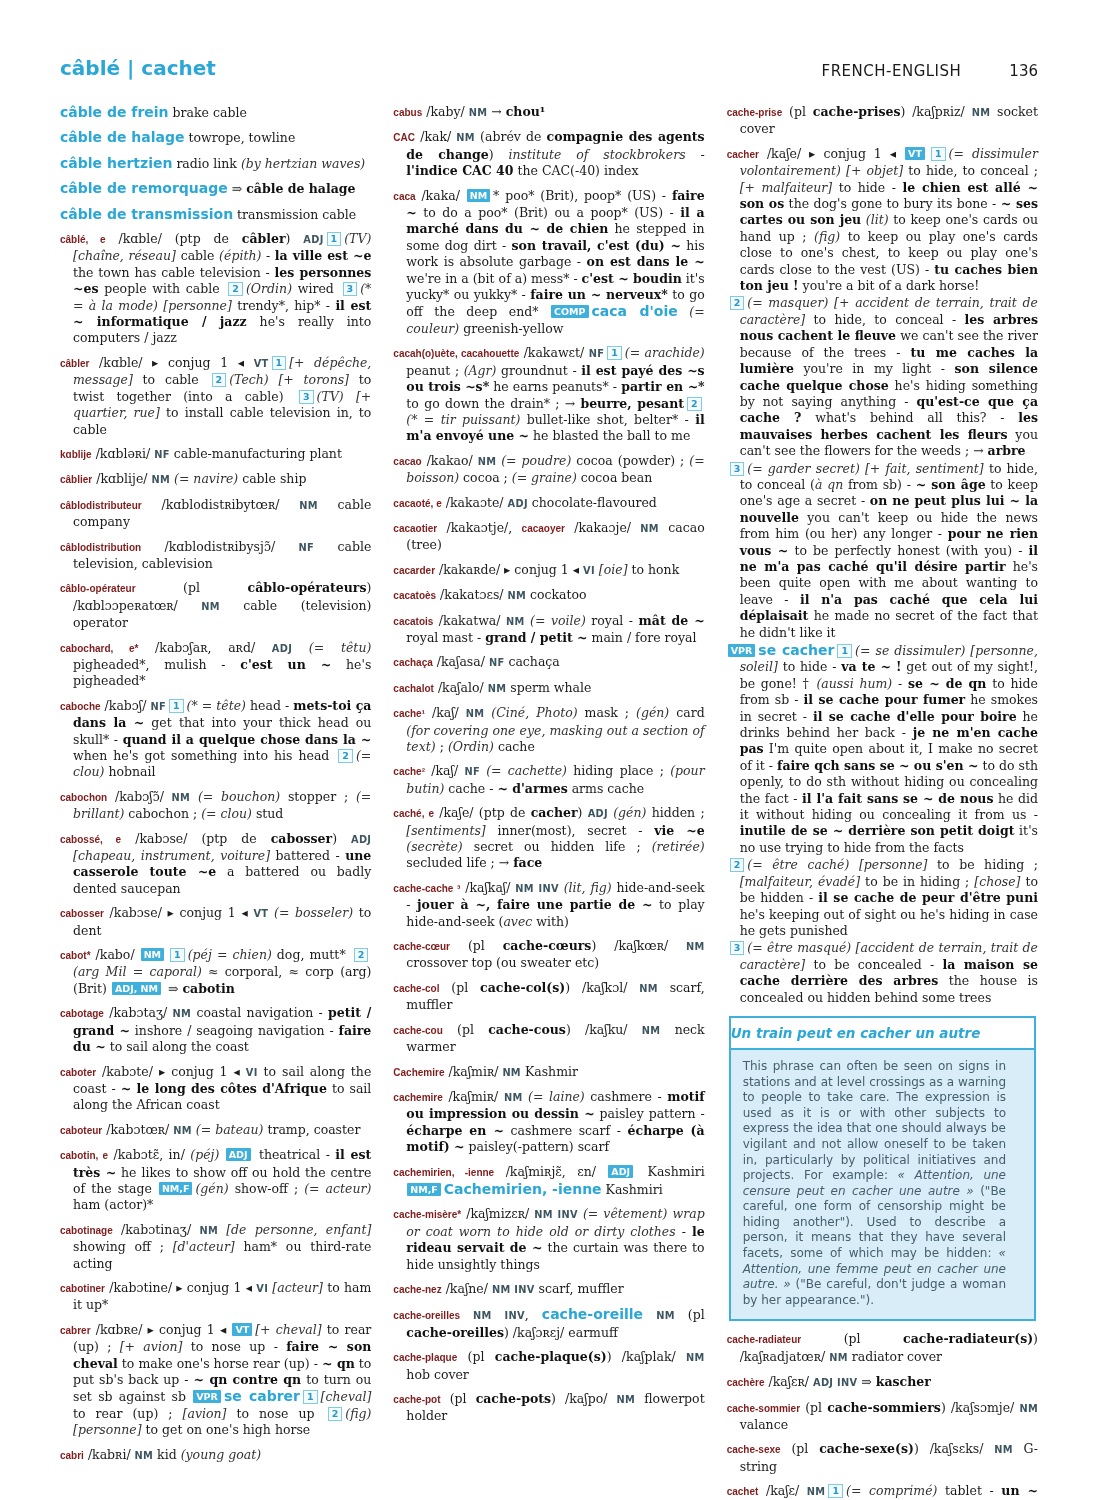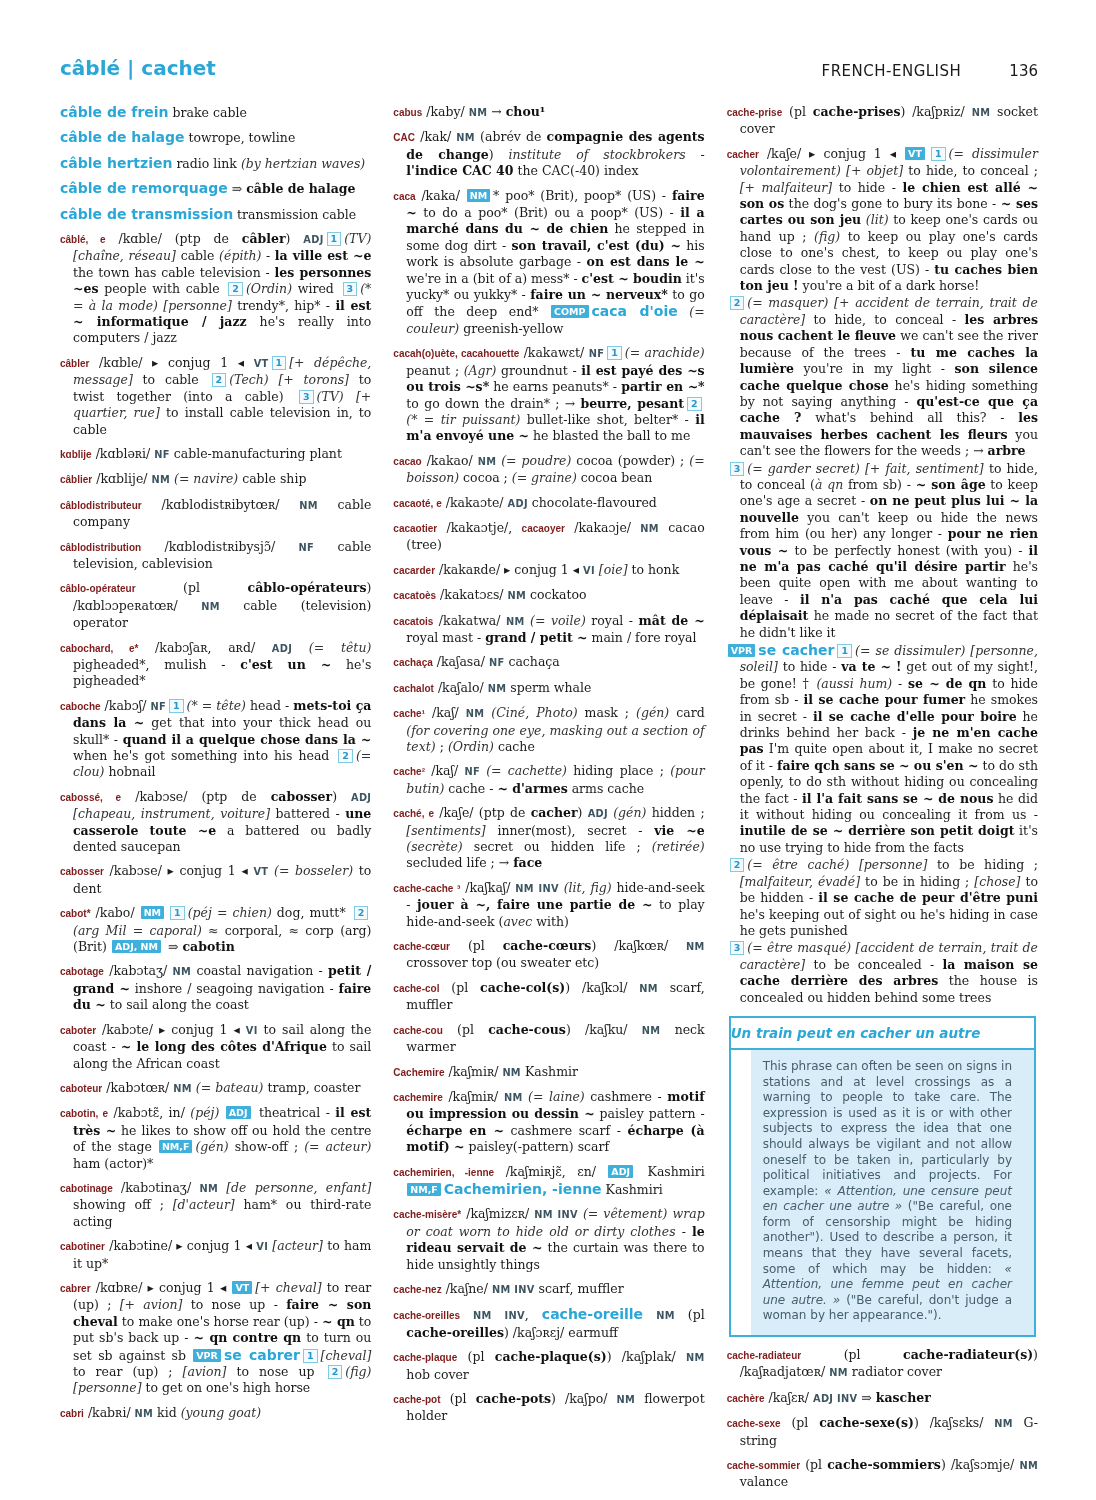--- a/index.html
+++ b/index.html
@@ -23,22 +23,22 @@
   .r-l{font-family:"DejaVu Sans",sans-serif;font-weight:700;font-size:9.8px;color:#3d5560;letter-spacing:.3px;}
   .r-n{font-family:"DejaVu Sans",sans-serif;font-weight:700;font-size:9.5px;color:#2898c8;
        border:1px solid #7fcbe6;background:#f4fbfe;padding:0 3px;margin:0 3px;
        display:inline-block;line-height:12px;text-indent:0;vertical-align:1px;}
   .r-g{font-family:"DejaVu Sans",sans-serif;font-weight:700;font-size:9.5px;color:#fff;
        background:#3fb0dc;padding:1px 3px;margin:0 3px 0 1px;display:inline-block;
        line-height:11px;text-indent:0;border-radius:1px;vertical-align:1px;}
   .usage-box{border:2px solid #3fb0dc;margin:10px 2px 10px 2px;}
   .box-title{padding:7px 0;font:italic 700 13.5px "DejaVu Sans",sans-serif;
              color:#2aa7d6;border-bottom:2px solid #3fb0dc;background:#fff;}
-  .box-body{background:#d9edf8;padding:9px 22px 11px 12px;
-            font:400 12px/15.6px "DejaVu Sans",sans-serif;color:#44606c;text-align:justify;margin-left:20px;}
+  .box-body{background:#d9edf8;padding:9px 28px 11px 12px;
+            font:400 12px/15.6px "DejaVu Sans",sans-serif;color:#44606c;text-align:justify;}
   .box-body .r-i{color:#44606c;}
 </style>
 </head>
 <body>
 
 <div class="page">
   <div class="hdr">
     <span class="hdr-title">câblé | cachet</span>
     <span class="hdr-right">
       <span class="hdr-section">FRENCH-ENGLISH</span>
@@ -83,20 +83,23 @@
         <div class="entry">
           <p class="epar"><span class="r-h">câblo-opérateur</span><span class="r-p"> (pl </span><span class="r-b">câblo-opérateurs</span><span class="r-p">) /kɑblɔɔpeʀatœʀ/ </span><span class="r-l">NM</span><span class="r-p"> cable (television) operator</span></p>
         </div>
         <div class="entry">
           <p class="epar"><span class="r-h">cabochard, e*</span><span class="r-p"> /kabɔʃaʀ, aʀd/ </span><span class="r-l">ADJ</span><span class="r-p"> </span><span class="r-i">(= têtu)</span><span class="r-p"> pigheaded*, mulish - </span><span class="r-b">c'est un ~</span><span class="r-p"> he's pigheaded*</span></p>
         </div>
         <div class="entry">
           <p class="epar"><span class="r-h">caboche</span><span class="r-p"> /kabɔʃ/ </span><span class="r-l">NF</span><span class="r-n">1</span><span class="r-i">(* = tête)</span><span class="r-p"> head - </span><span class="r-b">mets-toi ça dans la ~</span><span class="r-p"> get that into your thick head ou skull* - </span><span class="r-b">quand il a quelque chose dans la ~</span><span class="r-p"> when he's got something into his head </span><span class="r-n">2</span><span class="r-i">(= clou)</span><span class="r-p"> hobnail</span></p>
         </div>
         <div class="entry">
+          <p class="epar"><span class="r-h">cabochon</span><span class="r-p"> /kabɔʃɔ̃/ </span><span class="r-l">NM</span><span class="r-p"> </span><span class="r-i">(= bouchon)</span><span class="r-p"> stopper ; </span><span class="r-i">(= brillant)</span><span class="r-p"> cabochon ; </span><span class="r-i">(= clou)</span><span class="r-p"> stud</span></p>
+        </div>
+        <div class="entry">
           <p class="epar"><span class="r-h">cabossé, e</span><span class="r-p"> /kabɔse/ (ptp de </span><span class="r-b">cabosser</span><span class="r-p">) </span><span class="r-l">ADJ</span><span class="r-p"> </span><span class="r-i">[chapeau, instrument, voiture]</span><span class="r-p"> battered - </span><span class="r-b">une casserole toute ~e</span><span class="r-p"> a battered ou badly dented saucepan</span></p>
         </div>
         <div class="entry">
           <p class="epar"><span class="r-h">cabosser</span><span class="r-p"> /kabɔse/ ▸ conjug 1 ◂ </span><span class="r-l">VT</span><span class="r-p"> </span><span class="r-i">(= bosseler)</span><span class="r-p"> to dent</span></p>
         </div>
         <div class="entry">
           <p class="epar"><span class="r-h">cabot*</span><span class="r-p"> /kabo/ </span><span class="r-g">NM</span><span class="r-n">1</span><span class="r-i">(péj = chien)</span><span class="r-p"> dog, mutt* </span><span class="r-n">2</span><span class="r-i">(arg Mil = caporal)</span><span class="r-p"> ≈ corporal, ≈ corp (arg) (Brit) </span><span class="r-g">ADJ, NM</span><span class="r-p"> ⇒ </span><span class="r-b">cabotin</span></p>
         </div>
         <div class="entry">
           <p class="epar"><span class="r-h">cabotage</span><span class="r-p"> /kabɔtaʒ/ </span><span class="r-l">NM</span><span class="r-p"> coastal navigation - </span><span class="r-b">petit / grand ~</span><span class="r-p"> inshore / seagoing navigation - </span><span class="r-b">faire du ~</span><span class="r-p"> to sail along the coast</span></p>
@@ -222,23 +225,23 @@
           <div class="box-title">Un train peut en cacher un autre</div>
           <div class="box-body"><span class="r-p">This phrase can often be seen on signs in stations and at level crossings as a warning to people to take care. The expression is used as it is or with other subjects to express the idea that one should always be vigilant and not allow oneself to be taken in, particularly by political initiatives and projects. For example: </span><span class="r-i">« Attention, une censure peut en cacher une autre »</span><span class="r-p"> ("Be careful, one form of censorship might be hiding another"). Used to describe a person, it means that they have several facets, some of which may be hidden: </span><span class="r-i">« Attention, une femme peut en cacher une autre. »</span><span class="r-p"> ("Be careful, don't judge a woman by her appearance.").</span></div>
         </div>
         <div class="entry">
           <p class="epar"><span class="r-h">cache-radiateur</span><span class="r-p"> (pl </span><span class="r-b">cache-radiateur(s)</span><span class="r-p">) /kaʃʀadjatœʀ/ </span><span class="r-l">NM</span><span class="r-p"> radiator cover</span></p>
         </div>
         <div class="entry">
           <p class="epar"><span class="r-h">cachère</span><span class="r-p"> /kaʃɛʀ/ </span><span class="r-l">ADJ INV</span><span class="r-p"> ⇒ </span><span class="r-b">kascher</span></p>
         </div>
         <div class="entry">
+          <p class="epar"><span class="r-h">cache-sommier</span><span class="r-p"> (pl </span><span class="r-b">cache-sommiers</span><span class="r-p">) /kaʃsɔmje/ </span><span class="r-l">NM</span><span class="r-p"> valance</span></p>
+        </div>
+        <div class="entry">
           <p class="epar"><span class="r-h">cache-sexe</span><span class="r-p"> (pl </span><span class="r-b">cache-sexe(s)</span><span class="r-p">) /kaʃsɛks/ </span><span class="r-l">NM</span><span class="r-p"> G-string</span></p>
-        </div>
-        <div class="entry">
-          <p class="epar"><span class="r-h">cache-sommier</span><span class="r-p"> (pl </span><span class="r-b">cache-sommiers</span><span class="r-p">) /kaʃsɔmje/ </span><span class="r-l">NM</span><span class="r-p"> valance</span></p>
         </div>
         <div class="entry">
           <p class="epar"><span class="r-h">cachet</span><span class="r-p"> /kaʃɛ/ </span><span class="r-l">NM</span><span class="r-n">1</span><span class="r-i">(= comprimé)</span><span class="r-p"> tablet - </span><span class="r-b">un ~ d'aspirine</span><span class="r-p"> an aspirin (tablet) ; → </span><span class="r-b">blanc</span><span class="r-n">2</span><span class="r-i">(= timbre)</span></p>
         </div>
       </div>
   </div>
 </div>
 
 </body></html>

